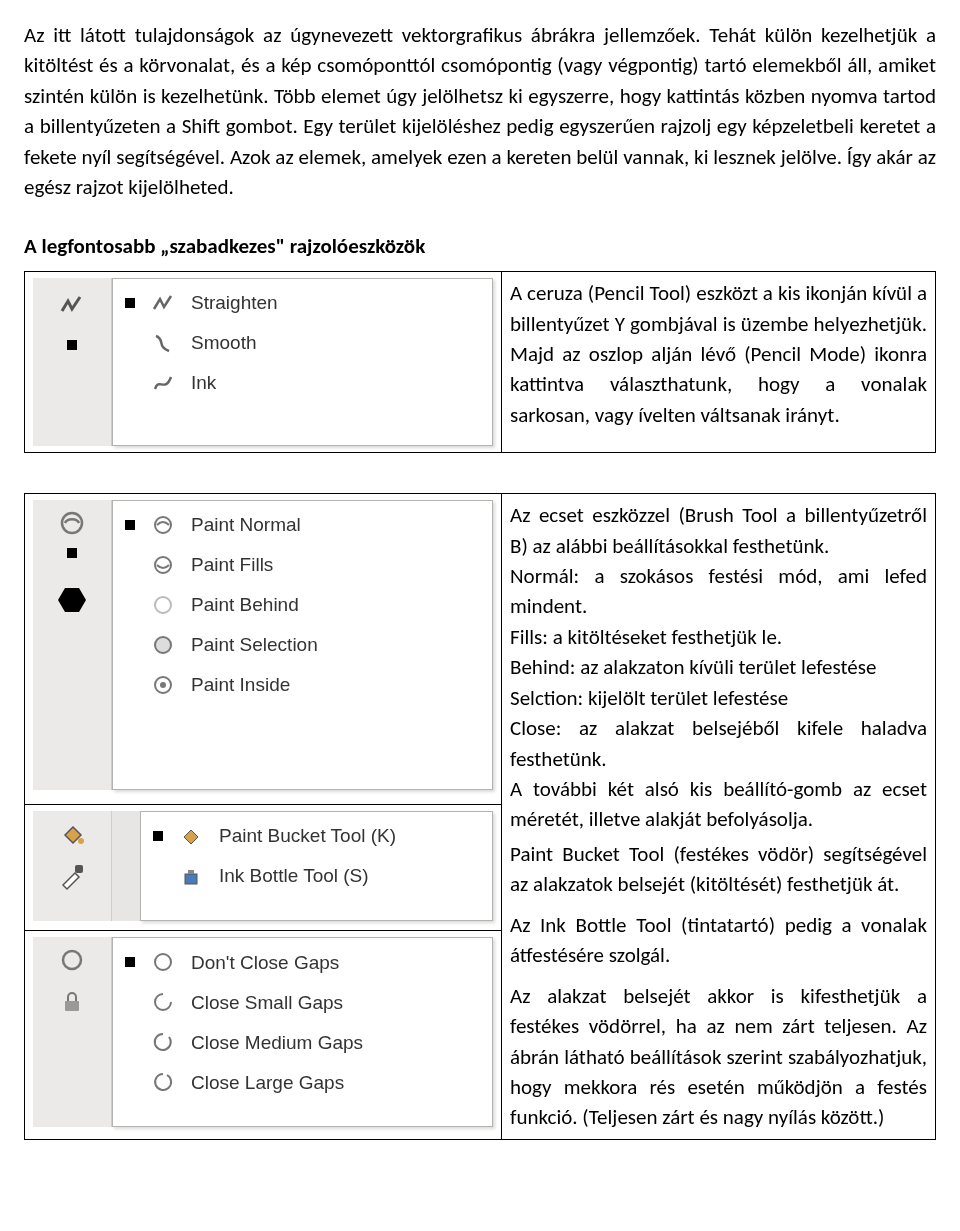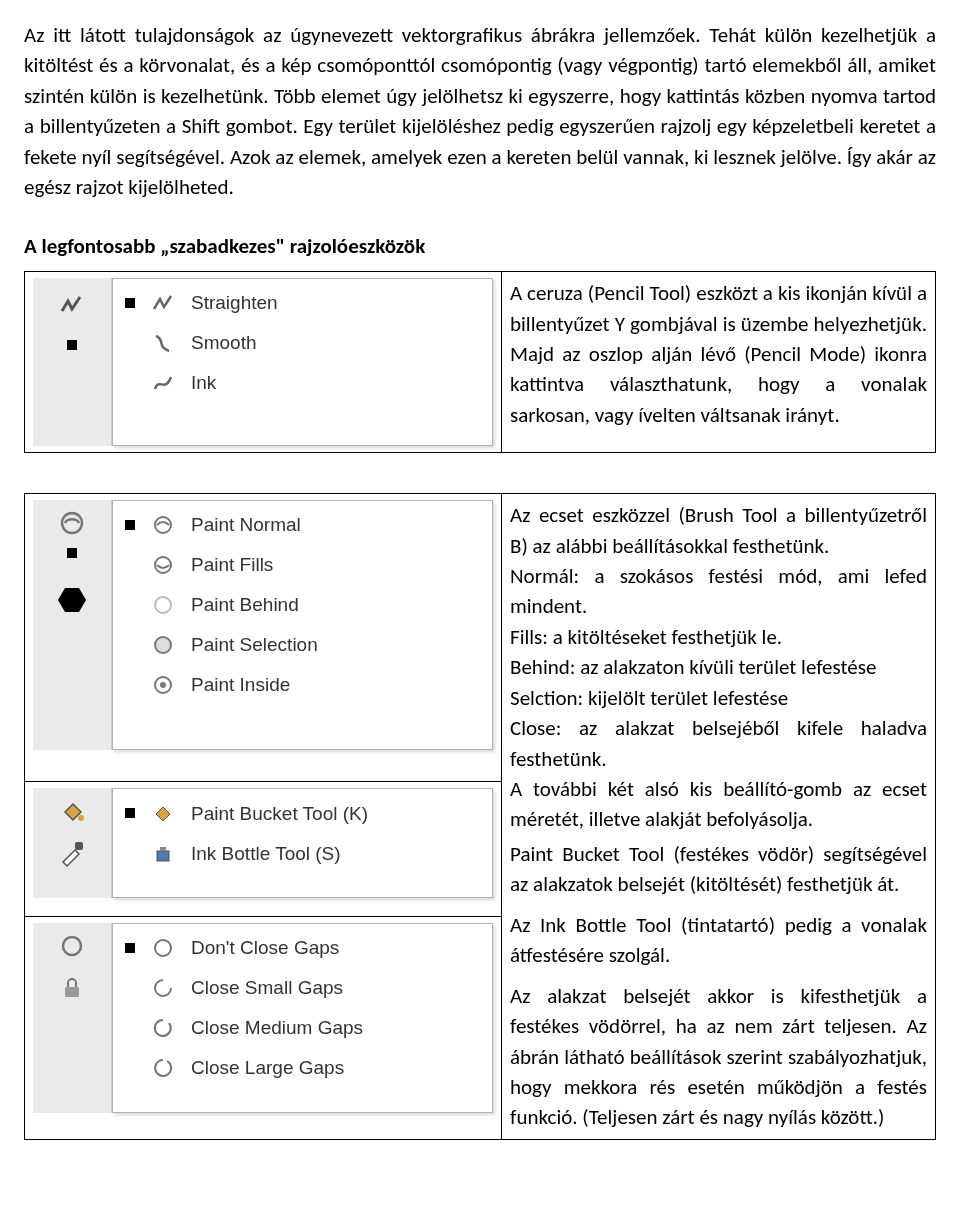--- a/index.html
+++ b/index.html
@@ -143,21 +143,21 @@
   <span>A </span><span class="bold">ceruza</span><span> (Pencil Tool) eszközt a kis ikonján kívül a billentyűzet Y gombjával is üzembe helyezhetjük. Majd az oszlop alján lévő (Pencil Mode) ikonra kattintva választhatunk, hogy a vonalak sarkosan, vagy ívelten váltsanak irányt.</span>
 </td>
 </tr>
 
 <tr>
         <td style="border:none;height:40px;padding:0;" colspan="2"></td>
       </tr>
 
 <tr>
 <td class="img-cell">
-  <div class="panel" style="height:250px;">
+  <div class="panel" style="height:290px;">
     <div class="toolcol" style="height:100%;">
       <div class="toolstrip toolstrip-b">
         <div class="ticon">
           <svg width="30" height="30" viewBox="0 0 30 30">
                     <circle cx="15" cy="15" r="10" stroke="#777" stroke-width="2.5" fill="none"></circle>
                     <path d="M8 15 C10 10 20 10 22 15" stroke="#777" stroke-width="2.5" fill="none"></path>
                   </svg>
         </div>
         <div class="sq"></div>
         <div class="sep"></div>
@@ -229,21 +229,21 @@
   <div style="height:10px"></div>
   <span>Az </span><span class="bold">Ink Bottle Tool</span><span> (tintatartó) pedig a vonalak átfestésére szolgál.</span>
   <div style="height:10px"></div>
   <span>Az alakzat belsejét akkor is kifesthetjük a festékes vödörrel, ha az nem zárt teljesen. Az ábrán látható beállítások szerint szabályozhatjuk, hogy mekkora rés esetén működjön a festés funkció. (</span><span class="italic">Teljesen zárt és nagy nyílás között.</span><span>)</span>
 </td>
 </tr>
 
 <tr>
 <td class="img-cell">
   <div class="panel" style="height:110px;">
-    <div class="toolcol" style="height:100%;">
+    <div class="toolcol" style="height:100%;gap:28px;">
       <div class="toolstrip toolstrip-b">
         <div class="ticon">
           <svg width="30" height="30" viewBox="0 0 30 30">
                     <path d="M8 16 L16 8 L24 16 L16 24 Z" fill="#d8a24a" stroke="#555" stroke-width="1.5"></path>
                     <circle cx="24" cy="22" r="3" fill="#d8a24a"></circle>
                   </svg>
         </div>
         <div class="ticon">
           <svg width="30" height="30" viewBox="0 0 30 30">
                     <path d="M6 24 L18 12 L22 16 L10 28 Z" fill="#fff" stroke="#555" stroke-width="1.5"></path>

